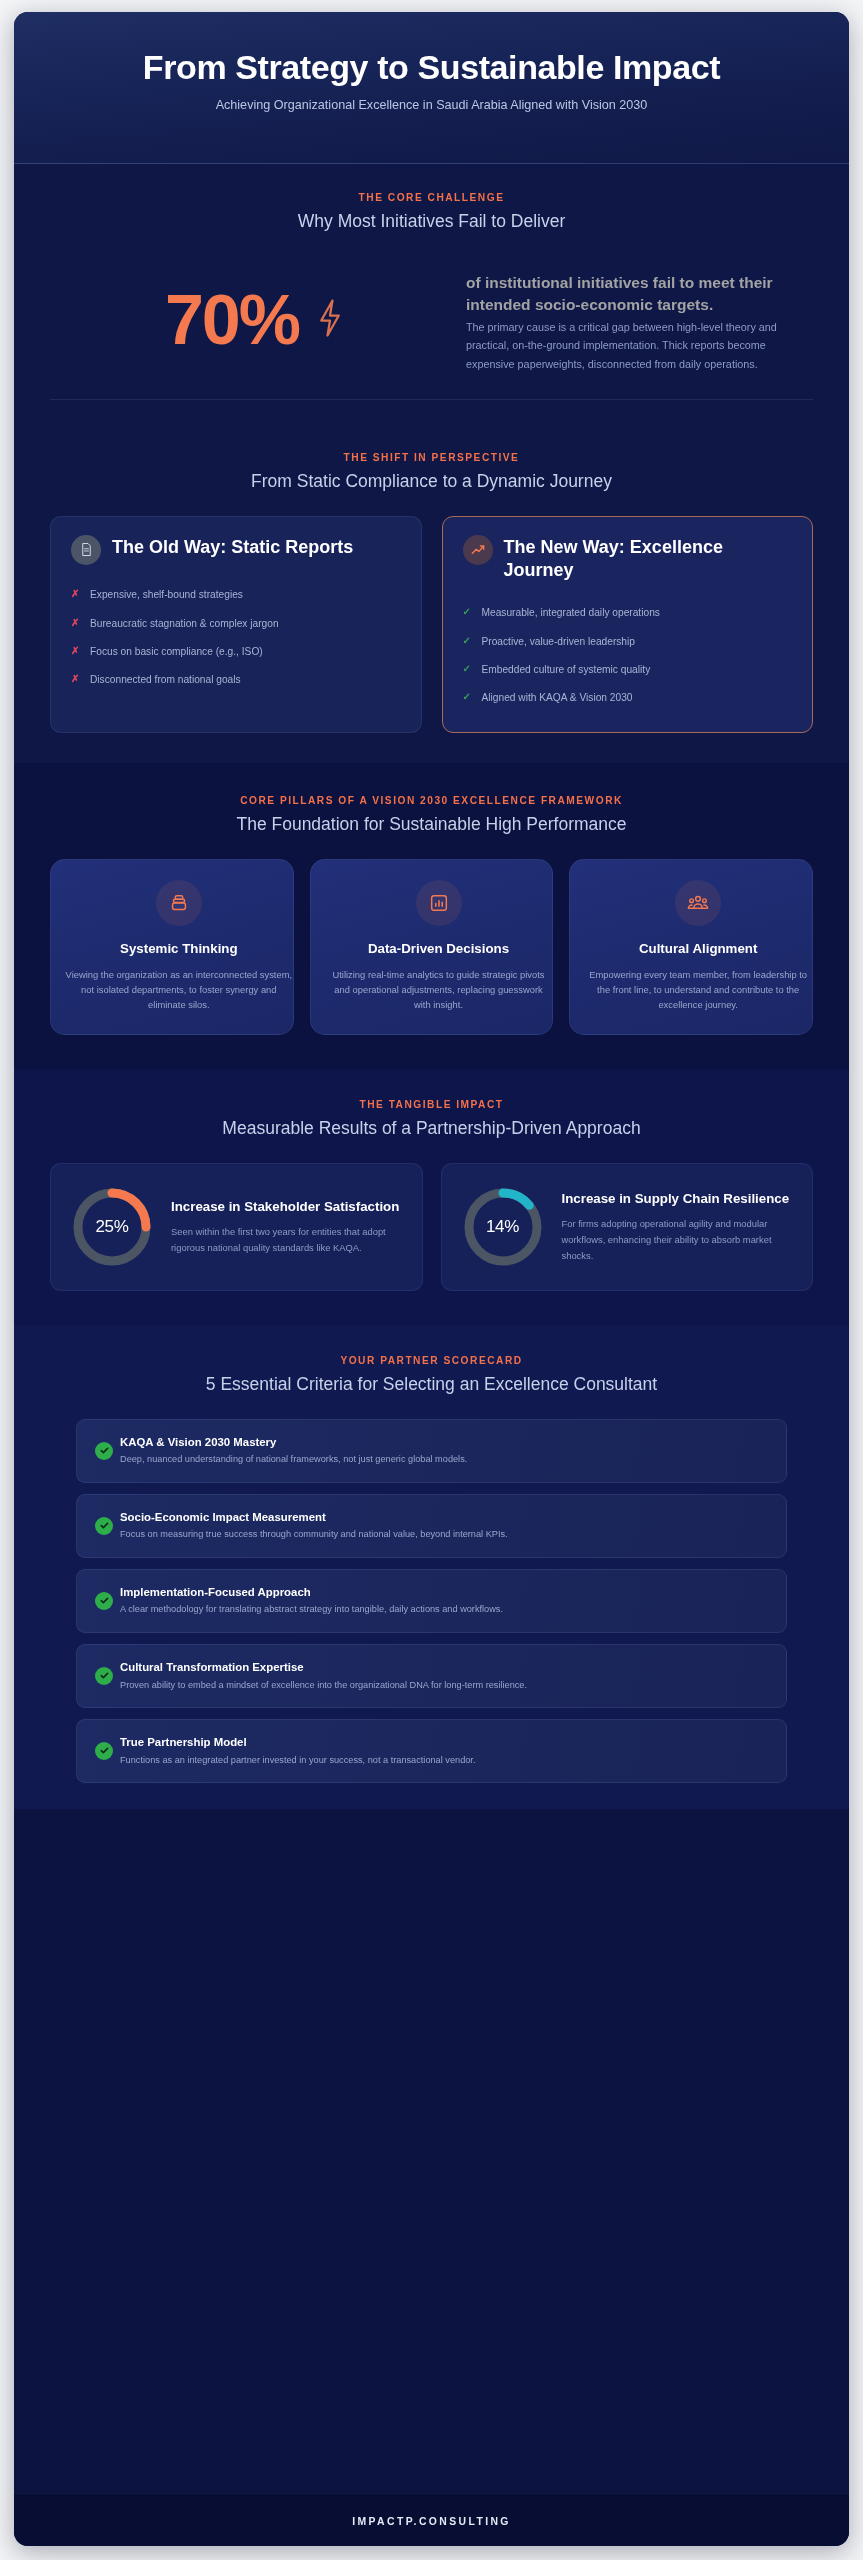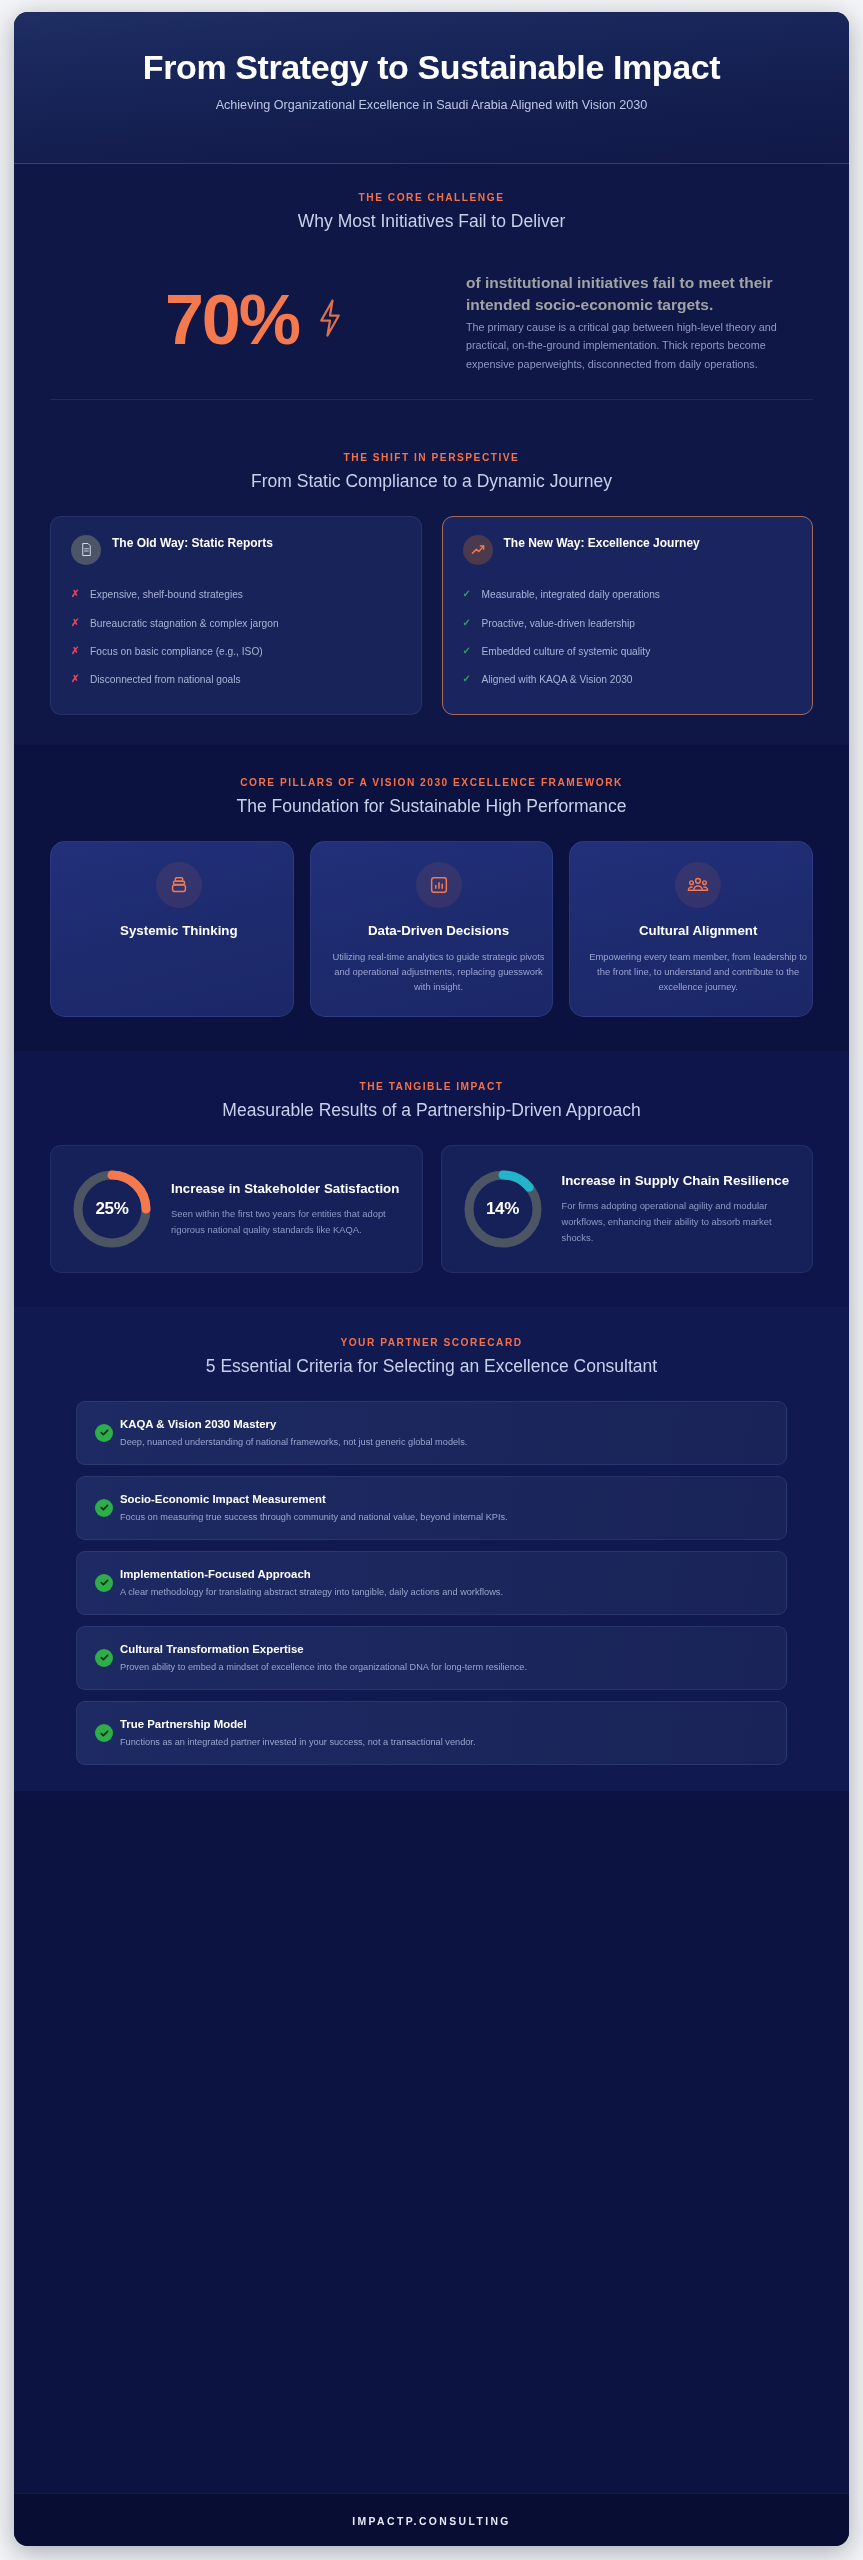--- a/index.html
+++ b/index.html
@@ -83,21 +83,21 @@
     background:#182359; border:1px solid rgba(120,140,200,.14);
   }
   .cmp-card.new { background:#1a2560; border:1px solid #a86a55; }
   .cmp-head { display:flex; align-items:flex-start; gap:11px; margin-bottom:16px; }
   .cmp-ic {
     flex:0 0 30px; width:30px; height:30px; border-radius:50%;
     background:#4c5568; display:flex; align-items:center; justify-content:center;
   }
   .cmp-card.new .cmp-ic { background:#4b3a4e; }
   .cmp-head h4 {
-    font-size:12px; font-weight:700; color:#ffffff; line-height:1.3; padding-top:1px;
+    font-size:18px; font-weight:700; color:#ffffff; line-height:1.3; padding-top:1px;
   }
   .cmp-list { list-style:none; }
   .cmp-list li {
     display:flex; align-items:flex-start; gap:9px;
     font-size:10.2px; color:#a9b4d4; line-height:1.5; padding:6.5px 0;
   }
   .mk { flex:0 0 10px; font-size:10px; line-height:1.45; font-weight:700; }
   .mk.x { color:#e0455e; }
   .mk.c { color:#36a05c; }
 
@@ -122,21 +122,21 @@
   .impacts { display:flex; gap:18px; }
   .impact {
     flex:1; border-radius:11px; padding:20px 18px;
     background:#16215a; border:1px solid rgba(120,140,200,.13);
     display:flex; align-items:center; gap:16px;
   }
   .donut { flex:0 0 86px; width:86px; height:86px; position:relative; }
   .donut svg { display:block; }
   .donut .val {
     position:absolute; inset:0; display:flex; align-items:center; justify-content:center;
-    font-size:17px; font-weight:700; color:#ffffff; letter-spacing:-.3px;
+    font-size:17px; font-weight:400; color:#ffffff; letter-spacing:-.3px;
   }
   .impact-txt { flex:1; }
   .impact-txt h4 {
     font-size:13.3px; font-weight:700; color:#ffffff; line-height:1.35; margin-bottom:8px;
   }
   .impact-txt p { font-size:9.4px; line-height:1.72; color:#8e9bc4; }
 
   
   .score-list { display:flex; flex-direction:column; gap:11px; }
   .score-item {
@@ -272,20 +272,21 @@
 
       <div class="pillar">
         <div class="p-ic">
           <svg width="22" height="22" viewBox="0 0 24 24" fill="none">
             <rect x="8" y="4" width="8" height="4" rx="1.5" stroke="#f4794f" stroke-width="1.6"></rect>
             <rect x="6" y="8" width="12" height="3.5" rx="1.3" stroke="#f4794f" stroke-width="1.6"></rect>
             <rect x="5" y="12" width="14" height="7" rx="2" stroke="#f4794f" stroke-width="1.6"></rect>
           </svg>
         </div>
         <h4>Systemic Thinking</h4>
+        <p>Viewing the organization as an interconnected system, not isolated departments, to foster synergy and eliminate silos.</p>
       </div>
 
       <div class="pillar">
         <div class="p-ic">
           <svg width="22" height="22" viewBox="0 0 24 24" fill="none">
             <rect x="4" y="4" width="16" height="16" rx="2.5" stroke="#f4794f" stroke-width="1.6"></rect>
             <path d="M8.5 15.5v-3M12 15.5v-6M15.5 15.5v-4.3" stroke="#f4794f" stroke-width="1.7" stroke-linecap="round"></path>
           </svg>
         </div>
         <h4>Data-Driven Decisions</h4>

